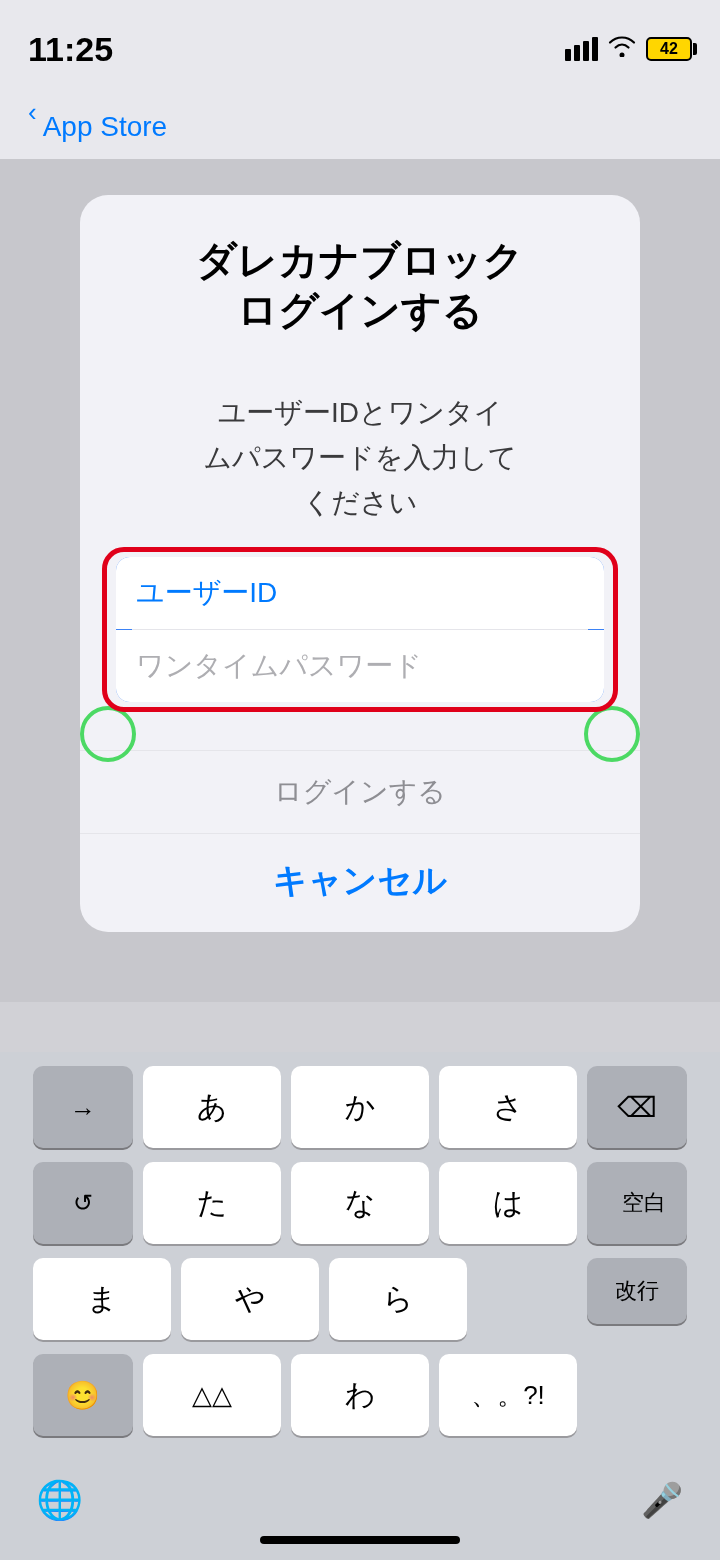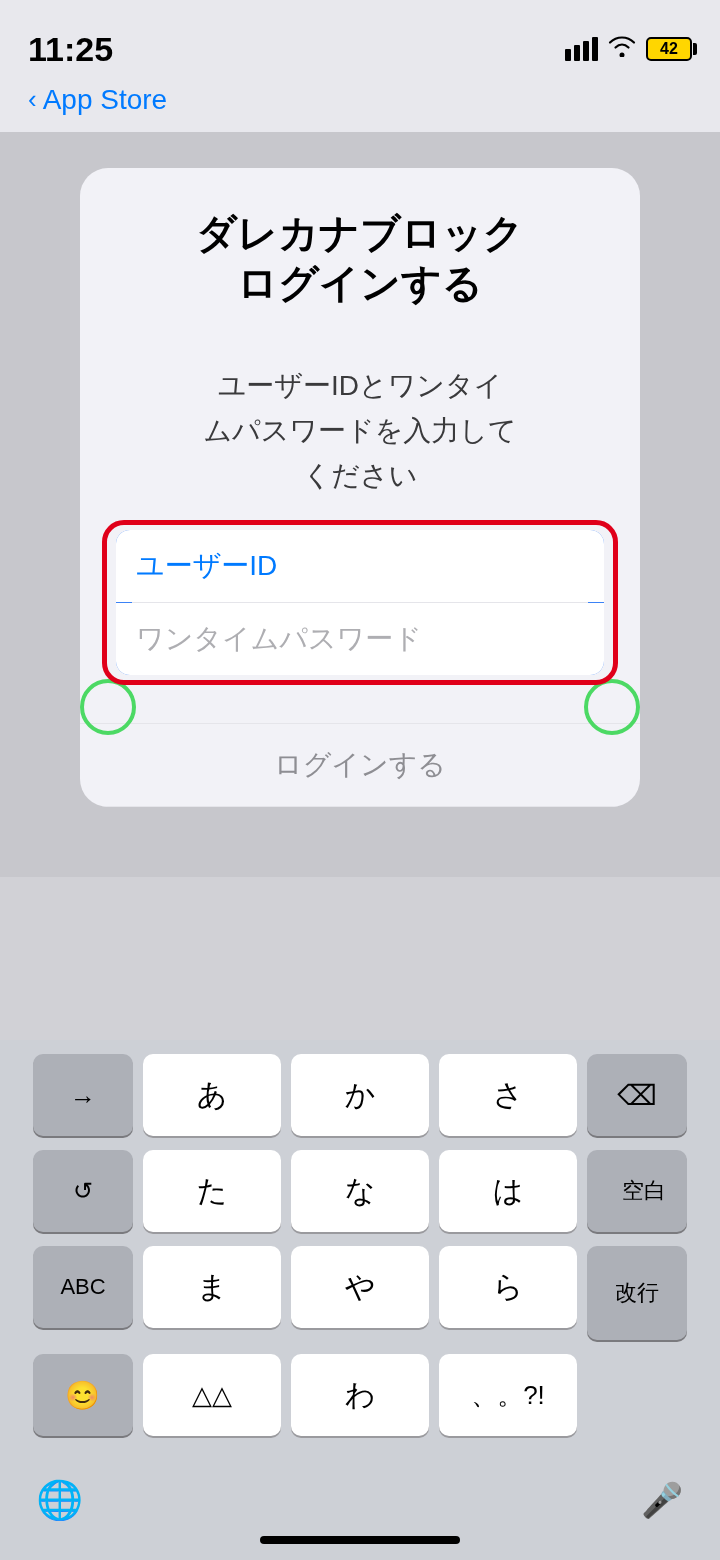--- a/index.html
+++ b/index.html
@@ -90,20 +90,21 @@
       gap: 6px;
     }
     .back-chevron {
       color: #007AFF;
       font-size: 26px;
       margin-top: -2px;
     }
     .back-text {
       color: #007AFF;
       font-size: 28px;
+      margin-top: 27px;
     }
 
     
     .main-area {
       background: #c7c7cc;
       width: 100%;
       display: flex;
       flex-direction: column;
       align-items: center;
       padding-top: 36px;
@@ -344,20 +345,23 @@
       <div style="width:56px; height:56px; border-radius:50%; border:4px solid #4cd964; background:transparent; transform: translateY(-28px);"></div>
       <div style="width:56px; height:56px; border-radius:50%; border:4px solid #4cd964; background:transparent; transform: translateY(-28px);"></div>
     </div>
 
     <div style="width:calc(100% + 72px); height:1px; background:#e5e5ea; margin: 16px -36px 0;"></div>
 
     <div class="login-button-row" style="width:calc(100% + 72px); margin:0 -36px; padding: 22px 36px; border-bottom: 1px solid #e5e5ea;">
       <span class="login-button-text">ログインする</span>
     </div>
 
+    <div class="cancel-button-row" style="width:calc(100% + 72px); margin:0 -36px; padding: 24px 36px 28px;">
+      <span class="cancel-button-text">キャンセル</span>
+    </div>
   </div>
 
   <div class="keyboard-spacer" style="width:100%; height:70px; background:#c7c7cc;"></div>
 </div>
 
 <div class="keyboard" style="position:absolute; bottom:0; left:0; width:100%;">
 
   <div class="key-row">
     <div class="key-dark key-side">→</div>
     <div class="key key-std">あ</div>
@@ -369,30 +373,29 @@
   <div style="display:flex; justify-content:center; gap:10px; margin-bottom:14px;">
 
     <div style="display:flex; flex-direction:column; gap:14px;">
       <div style="display:flex; gap:10px;">
         <div class="key-dark key-side" style="font-size:24px;">↺</div>
         <div class="key key-std">た</div>
         <div class="key key-std">な</div>
         <div class="key key-std">は</div>
       </div>
       <div style="display:flex; gap:10px;">
-        <div class="key-dark key-abc" style="font-size:22px;">ABC</div>
         <div class="key key-std">ま</div>
         <div class="key key-std">や</div>
         <div class="key key-std">ら</div>
       </div>
     </div>
 
     <div style="display:flex; flex-direction:column; gap:14px; width:100px;">
       <div class="key-dark" style="width:100px; height:82px; border-radius:10px; box-shadow:0 2px 0 #7a7a7e; display:flex; align-items:center; justify-content:center; font-size:22px;padding-left:14px;">空白</div>
-      <div class="key-dark" style="width:100px; height:94px; border-radius:10px; box-shadow:0 2px 0 #7a7a7e; display:flex; align-items:center; justify-content:center; font-size:22px;">改行</div>
+      <div class="key-dark" style="width:100px; height:66px; border-radius:10px; box-shadow:0 2px 0 #7a7a7e; display:flex; align-items:center; justify-content:center; font-size:22px;">改行</div>
     </div>
   </div>
 
   <div class="key-row">
     <div class="key-dark key-emoji" style="font-size:28px;">😊</div>
     <div class="key key-std" style="font-size:26px;">△△</div>
     <div class="key key-std">わ</div>
     <div class="key key-punctuation" style="font-size:26px;">、。?!</div>
 
     <div style="width:100px;"></div>

